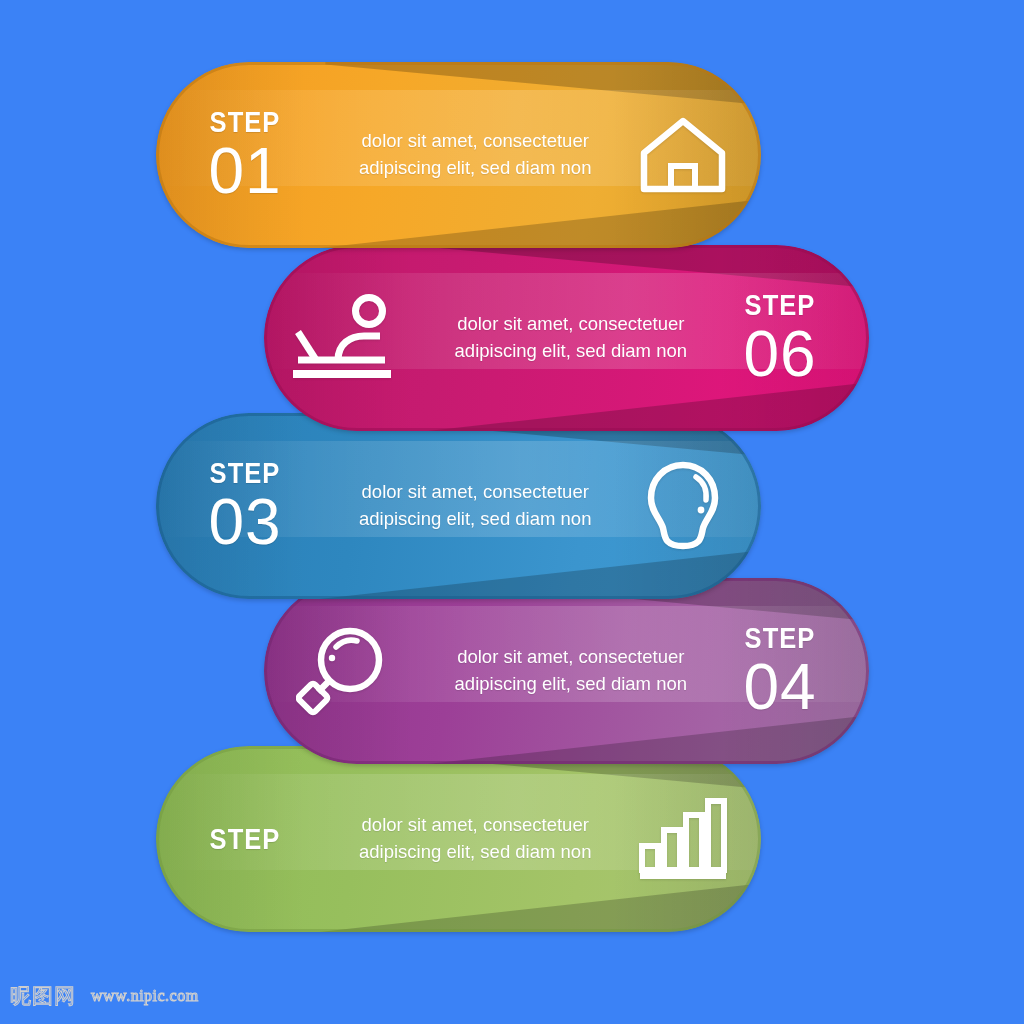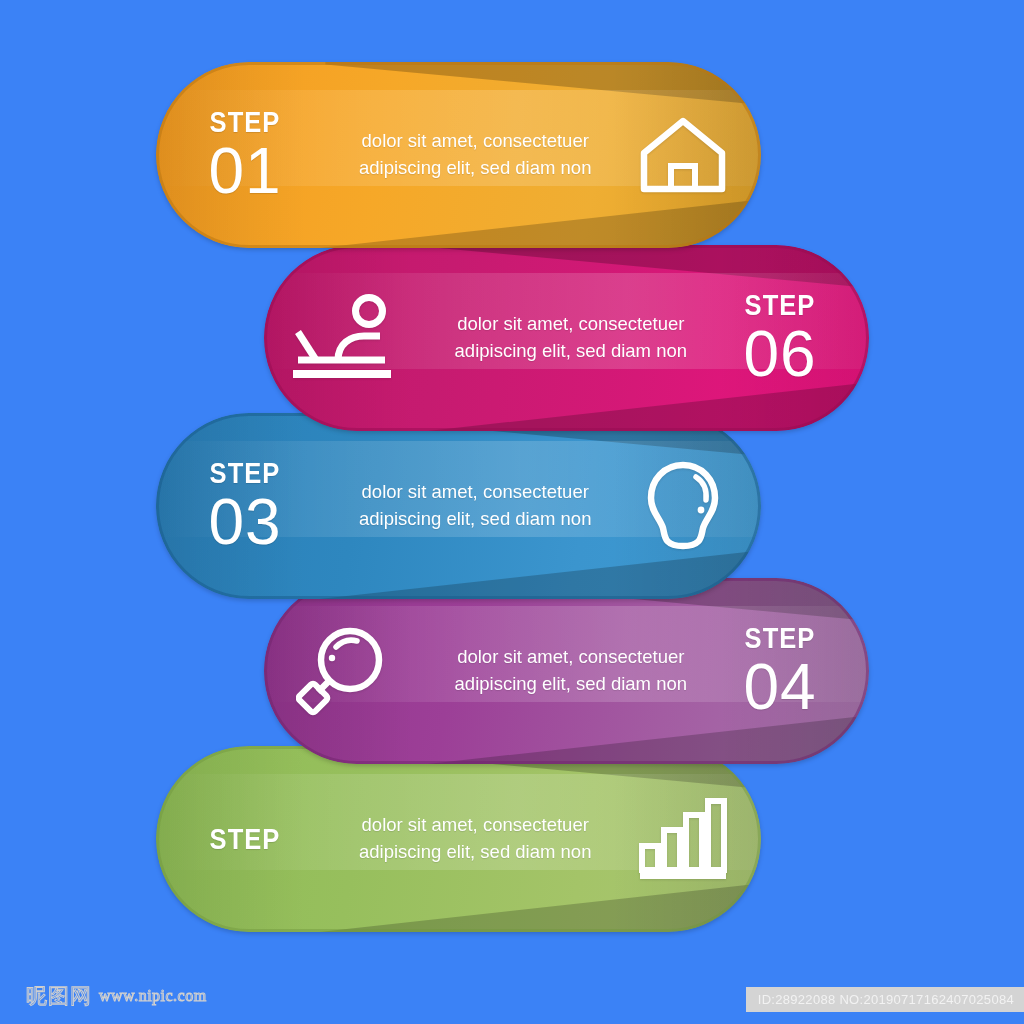--- a/index.html
+++ b/index.html
@@ -178,26 +178,26 @@
   
   #bar-1 { z-index: 50; }
   #bar-2 { z-index: 40; }
   #bar-3 { z-index: 30; }
   #bar-4 { z-index: 20; }
   #bar-5 { z-index: 10; }
 
   
   #watermark {
     position: absolute;
-    left: 26px;
+    left: 10px;
     bottom: 14px;
     z-index: 90;
     display: flex;
     align-items: center;
-    gap: 7px;
+    gap: 15px;
     user-select: none;
   }
   .wm-cjk {
     font-size: 21px;
     letter-spacing: 1px;
     color: transparent;
     -webkit-text-stroke: 1px #cfcfcf;
     font-family: "DejaVu Sans", sans-serif;
   }
   .wm-url {
@@ -380,15 +380,14 @@
         </span>
       </div>
     </div>
   </div>
 
   <div id="watermark">
     <span class="wm-cjk">昵图网</span>
     <span class="wm-url">www.nipic.com</span>
   </div>
 
-  <div id="id-badge">ID:28922088 NO:20190717162407025084</div>
 
 </div>
 
 </body></html>

